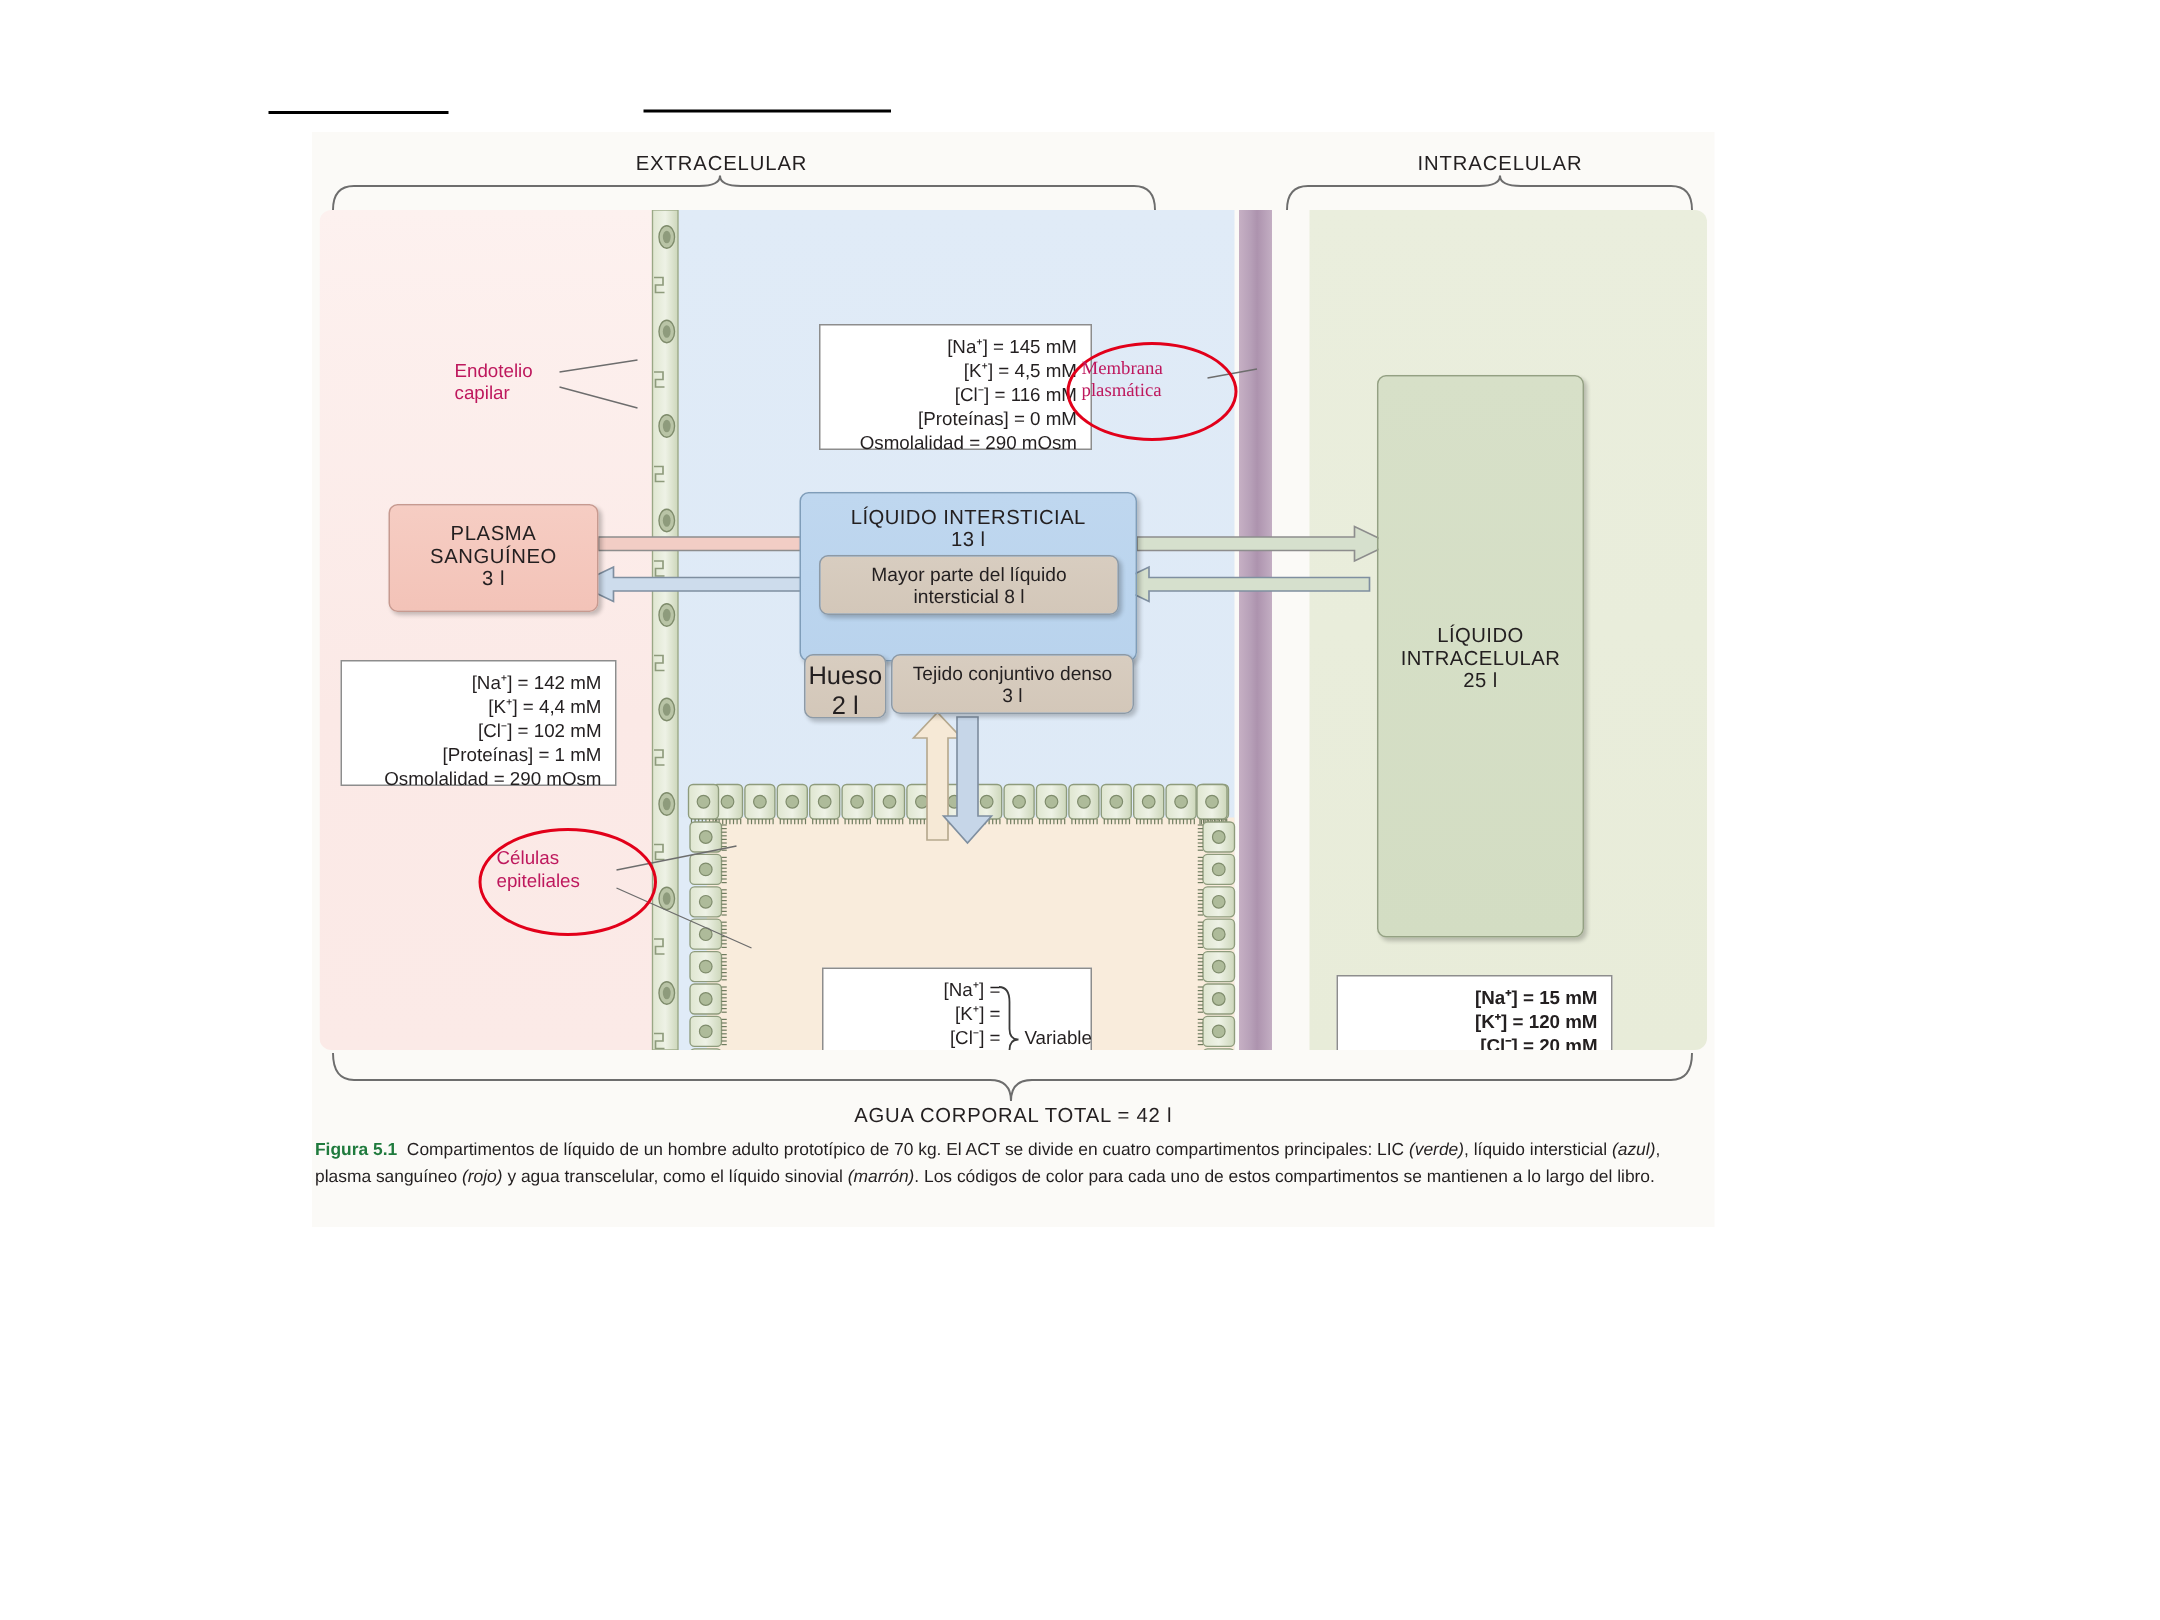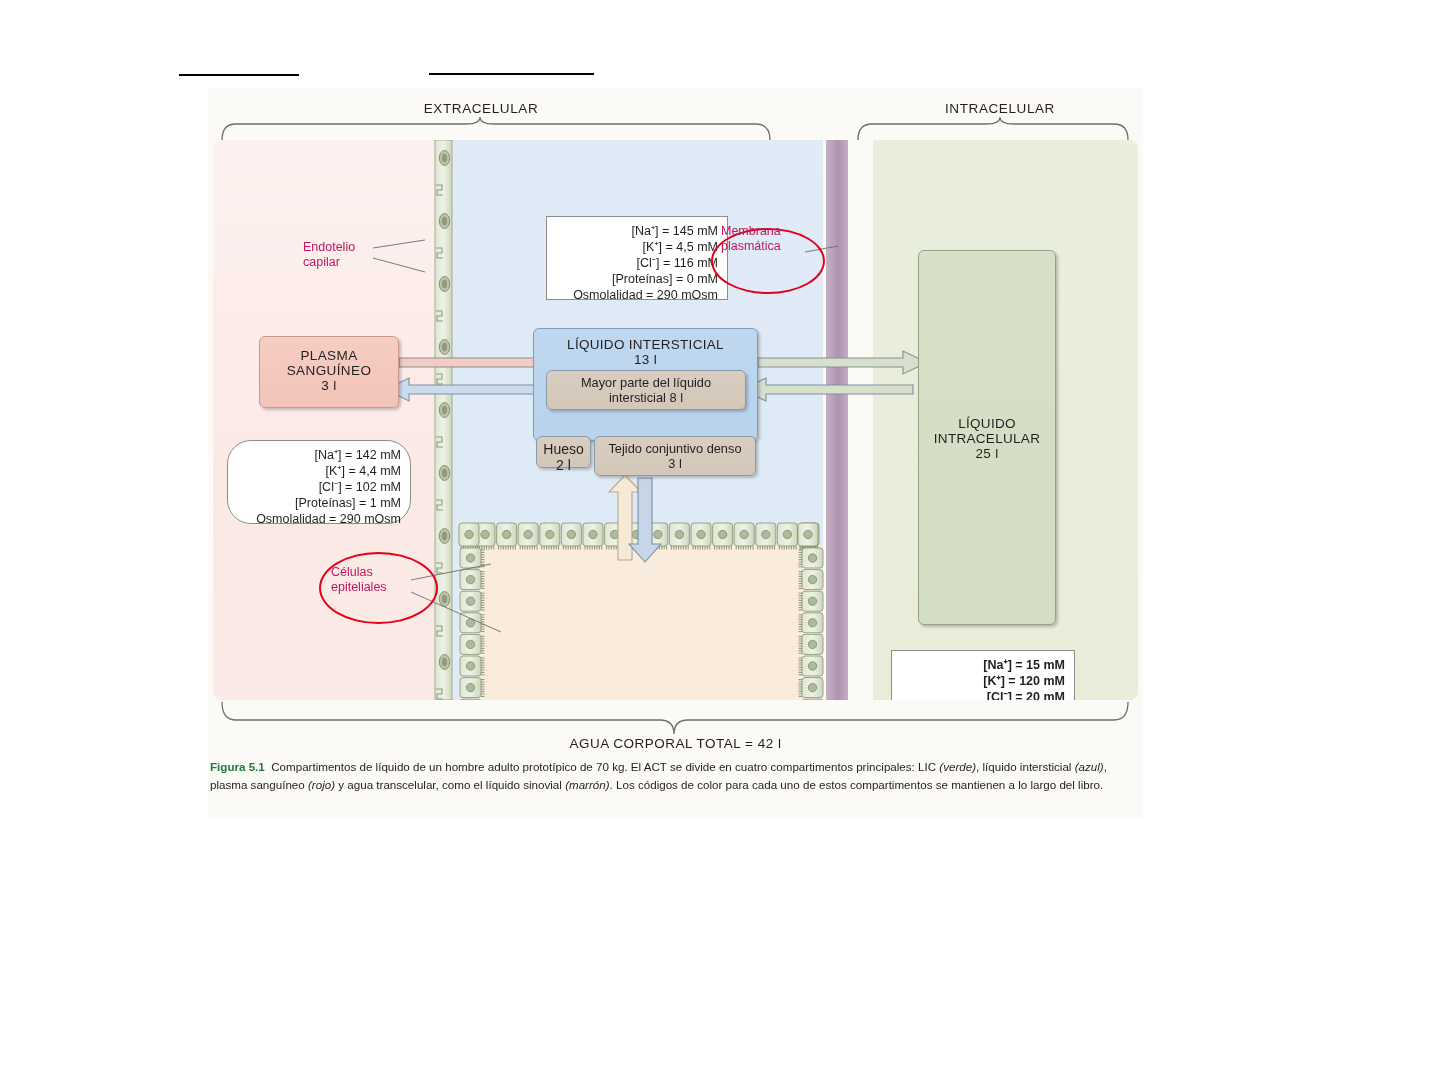--- a/index.html
+++ b/index.html
@@ -53,45 +53,45 @@
 
   #box-plasma{left:46px;top:196px;width:140px;height:72px;
       background:linear-gradient(180deg,#f6cdc3 0%,#f3c3b8 100%);
       border-color:#c79a90;font-size:13.5px;padding-top:11px;letter-spacing:.4px;}
   #box-interstitial{left:320px;top:188px;width:225px;height:113px;
       background:linear-gradient(180deg,#bfd7ef 0%,#b9d3ed 100%);
       border-color:#7f9db9;font-size:13.5px;padding-top:8px;letter-spacing:.3px;}
   #box-mayor{left:333px;top:230px;width:200px;height:40px;
       background:linear-gradient(180deg,#d8cdc0 0%,#d3c7b9 100%);
       border-color:#8d9aa6;font-size:12.8px;padding-top:4px;}
-  #box-hueso{left:323px;top:296px;width:55px;height:32px;
+  #box-hueso{left:323px;top:296px;width:55px;height:43px;
       background:linear-gradient(180deg,#d8cdc0 0%,#d3c7b9 100%);
-      border-color:#8d9aa6;font-size:14px;padding-top:4px;}
+      border-color:#8d9aa6;font-size:17px;padding-top:4px;}
   #box-tejido{left:381px;top:296px;width:162px;height:40px;
       background:linear-gradient(180deg,#d8cdc0 0%,#d3c7b9 100%);
       border-color:#8d9aa6;font-size:12.8px;padding-top:4px;}
   #box-transcelular{left:315px;top:425px;width:218px;height:49px;
       background:linear-gradient(180deg,#f6e2c6 0%,#f3dcbb 100%);
       border-color:#b99e77;font-size:13.5px;padding-top:7px;letter-spacing:.3px;}
   #box-intracelular{left:705px;top:110px;width:138px;height:375px;
       background:linear-gradient(180deg,#d7e0c8 0%,#d3ddc3 100%);
       border-color:#94a183;font-size:13.5px;padding-top:165px;letter-spacing:.3px;}
 
   .lbl-line2{display:block;}
 
   
   #comp-box-ecf{left:333px;top:76px;width:182px;height:84px;}
-  #comp-box-plasma{left:14px;top:300px;width:184px;height:84px;border-radius:24px;}
+  #comp-box-plasma{left:14px;top:300px;width:184px;height:84px;}
   #comp-box-icf{left:678px;top:510px;width:184px;height:84px;font-weight:bold;}
   #comp-box-trans{left:335px;top:505px;width:180px;height:95px;text-align:left;}
 
   
   .callout{position:absolute;font-size:12.5px;color:#be185d;line-height:1.2;}
   #callout-endotelio{left:90px;top:100px;}
-  #callout-membrana{left:508px;top:84px;}
+  #callout-membrana{left:508px;top:98px;font-family:Liberation Serif, serif;}
   #callout-celulas{left:118px;top:425px;}
 
   .ellipse{position:absolute;border:2.6px solid #e2001a;border-radius:50%;}
   #ellipse-membrana{left:498px;top:88px;width:110px;height:62px;}
   #ellipse-celulas{left:106px;top:412px;width:115px;height:68px;}
 
   #svg-overlay{position:absolute;left:0;top:0;width:925px;height:560px;pointer-events:none;}
   #svg-cells{position:absolute;left:0;top:0;width:925px;height:560px;}
 
   
@@ -743,20 +743,32 @@
       <div class="row">Osmolalidad = 290 mOsm</div>
     </div>
 
     <div class="databox" id="comp-box-icf">
       <div class="row">[Na⁺] = 15 mM</div>
       <div class="row">[K⁺] = 120 mM</div>
       <div class="row">[Cl⁻] = 20 mM</div>
 
     </div>
 
+    <div class="databox" id="comp-box-trans">
+      <div style="width:112px;text-align:right;">
+        <div class="row">[Na⁺] =</div>
+        <div class="row">[K⁺] =</div>
+        <div class="row">[Cl⁻] =</div>
+
+      </div>
+      <svg style="position:absolute;left:115px;top:10px;width:16px;height:74px;" viewBox="0 0 16 74">
+        <path d="M2,2 Q9,2 9,12 L9,30 Q9,37 15,37 Q9,37 9,44 L9,62 Q9,72 2,72" fill="none" stroke="#3a3a3a" stroke-width="1.2"></path>
+      </svg>
+      <span class="variable-text" style="left:134px;top:38px;right:auto;">Variable</span>
+    </div>
 
     <svg style="position:absolute;left:0;top:0;width:925px;height:560px;pointer-events:none;" viewBox="0 0 925 560">
       <path d="M160,108 L212,100 M160,118 L212,132" stroke="#6d6d6d" stroke-width="0.9" fill="none"></path>
       <path d="M592,112 L625,106" stroke="#6d6d6d" stroke-width="0.9" fill="none"></path>
       <path d="M198,440 L278,424 M198,452 L288,492" stroke="#6d6d6d" stroke-width="0.9" fill="none"></path>
     </svg>
 
     <div class="callout" id="callout-endotelio">
       <div>Endotelio</div>
       <div>capilar</div>

